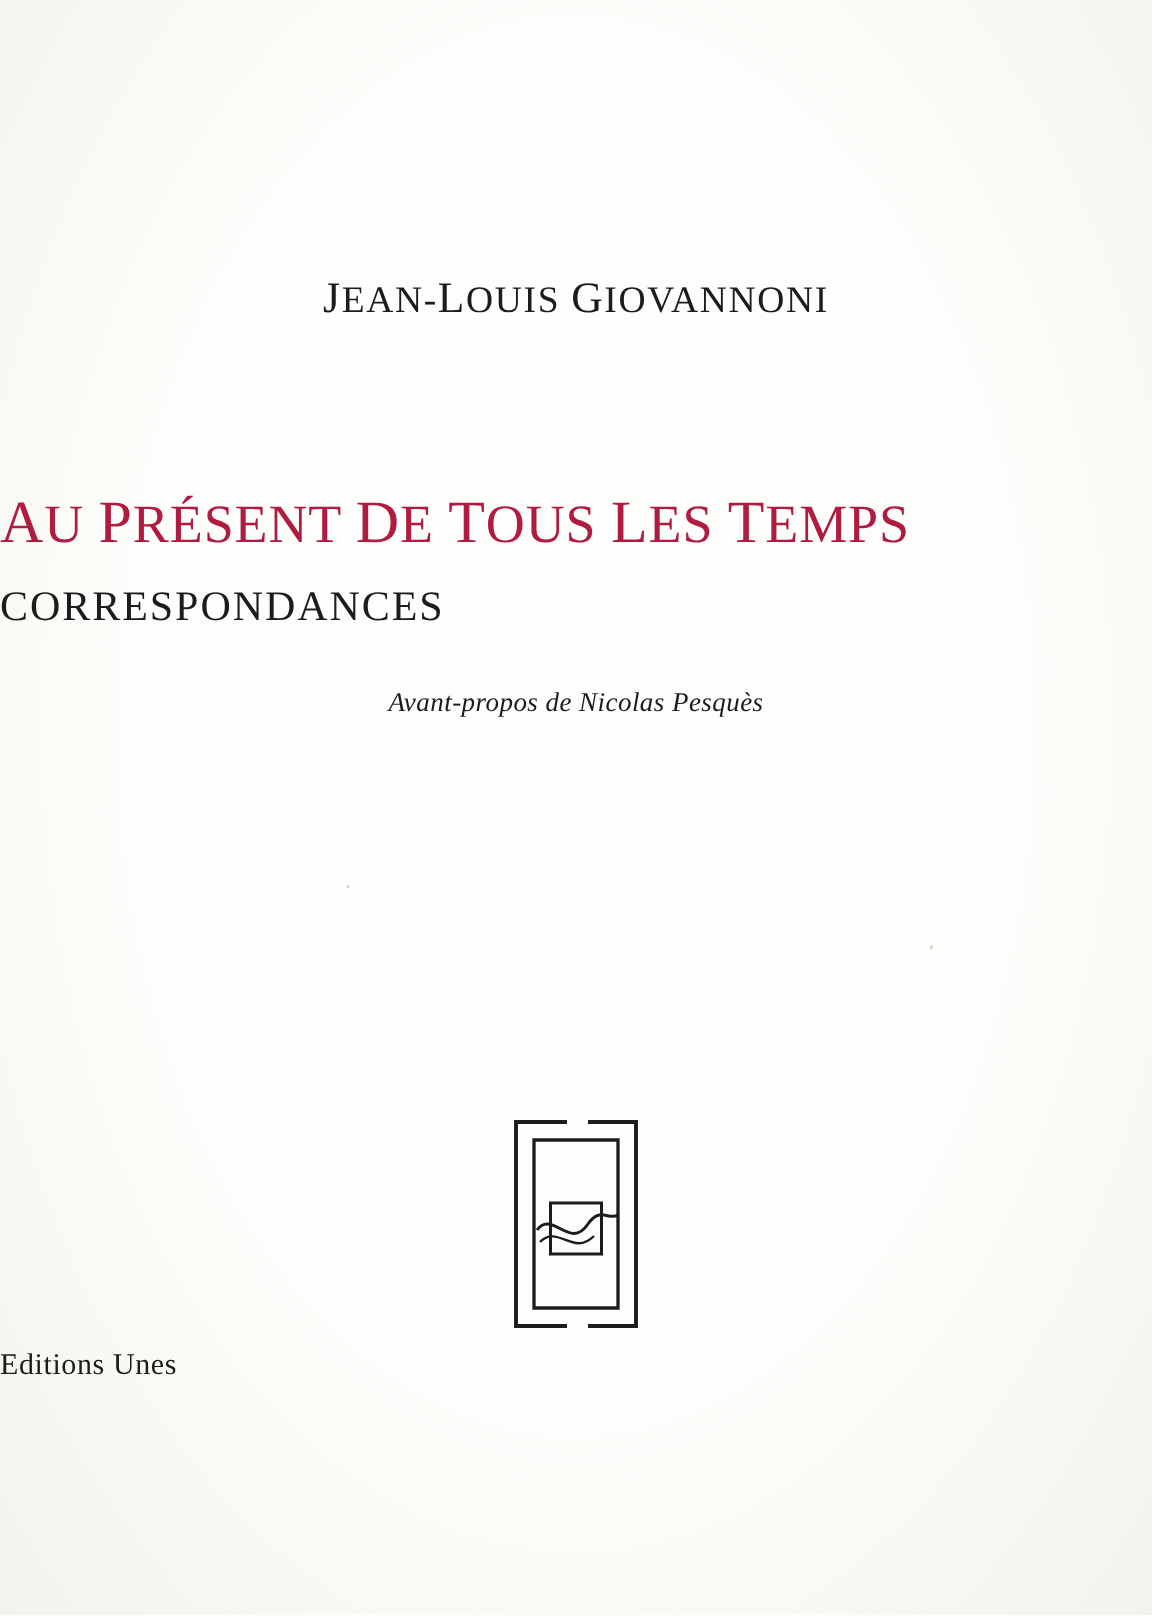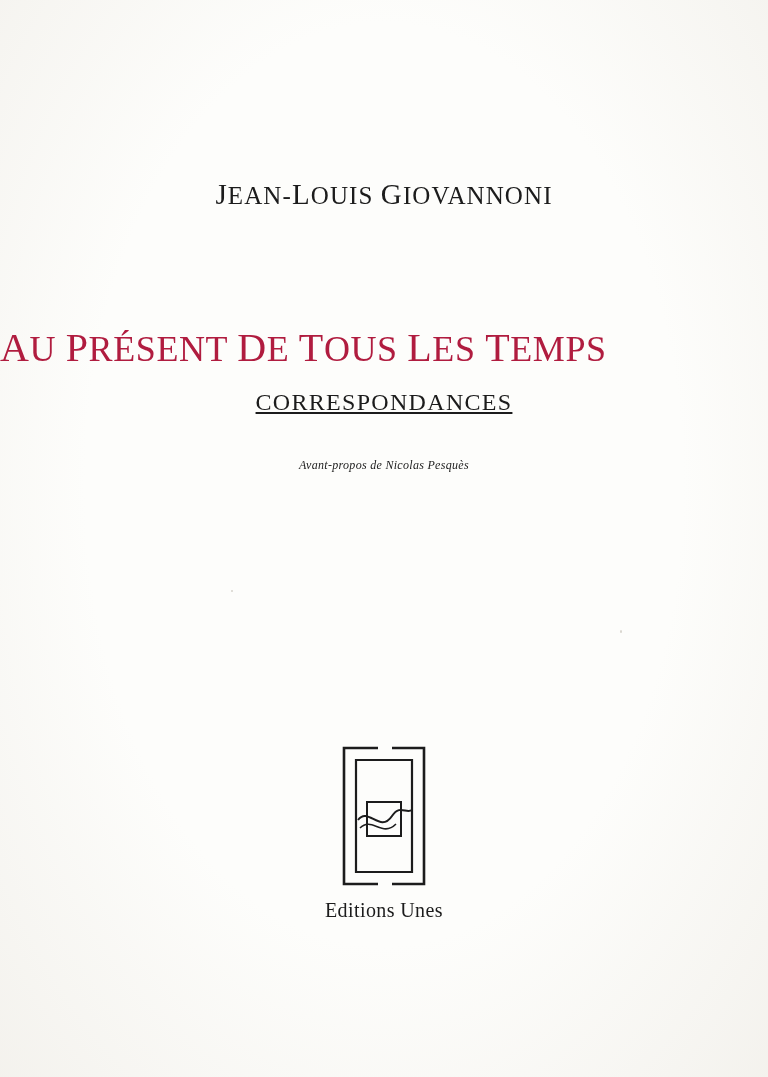--- a/index.html
+++ b/index.html
@@ -44,21 +44,21 @@
     left: 0;
     right: 0;
     top: 180px;
     text-align: center;
   }
   .author-line {
     font-variant: small-caps;
     text-transform: none;
     font-size: 25px;
     letter-spacing: 1.1px;
-    line-height: 28px;
+    line-height: 38px;
     color: #1c1c1c;
     text-align: center;
   }
   .author-line .cap {
     font-size: 29px;
   }
 
   .title {
     position: absolute;
     left: 0;
@@ -70,55 +70,53 @@
     line-height: 42px;
     white-space: nowrap;
   }
   .title .cap { font-size: 40px; }
 
   .subtitle {
     position: absolute;
     left: 0;
     right: 0;
     top: 389px;
-    text-align: center;
-    font-size: 24px;
+    font-size: 28px;
     letter-spacing: 1.3px;
     color: #1c1c1c;
-    text-decoration: underline;
   }
 
   .foreword {
     position: absolute;
     left: 0;
     right: 0;
     top: 458px;
     text-align: center;
     font-style: italic;
-    font-size: 12px;
+    font-size: 18px;
     letter-spacing: 0.3px;
     color: #1c1c1c;
   }
 
   .publisher-mark {
     position: absolute;
     left: 50%;
     top: 742px;
     transform: translateX(-50%);
     width: 100px;
     height: 148px;
   }
   .publisher-mark svg { display: block; }
 
   .publisher-name {
     position: absolute;
     left: 0;
     right: 0;
     top: 899px;
-    text-align: center;
+    text-align: left;
     font-size: 20px;
     letter-spacing: 0.4px;
     color: #1c1c1c;
   }
 </style>
 </head>
 <body>
 
 <div class="page">
 

